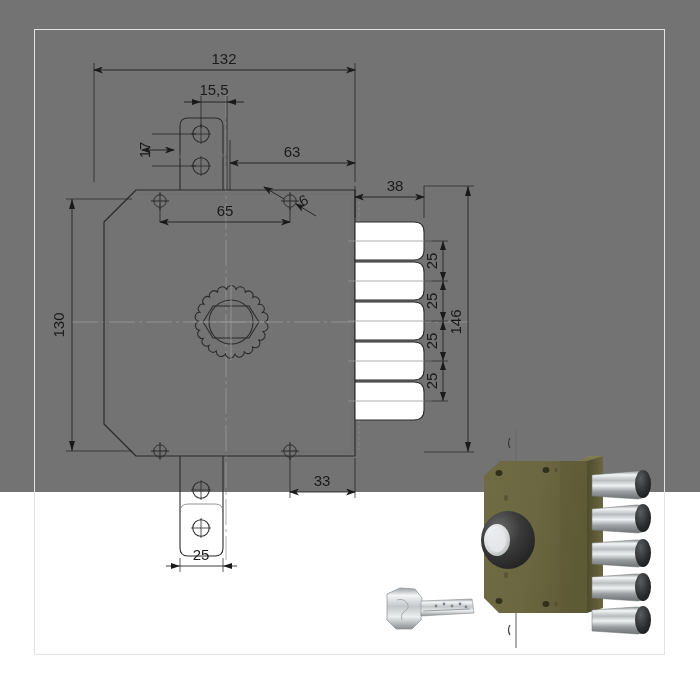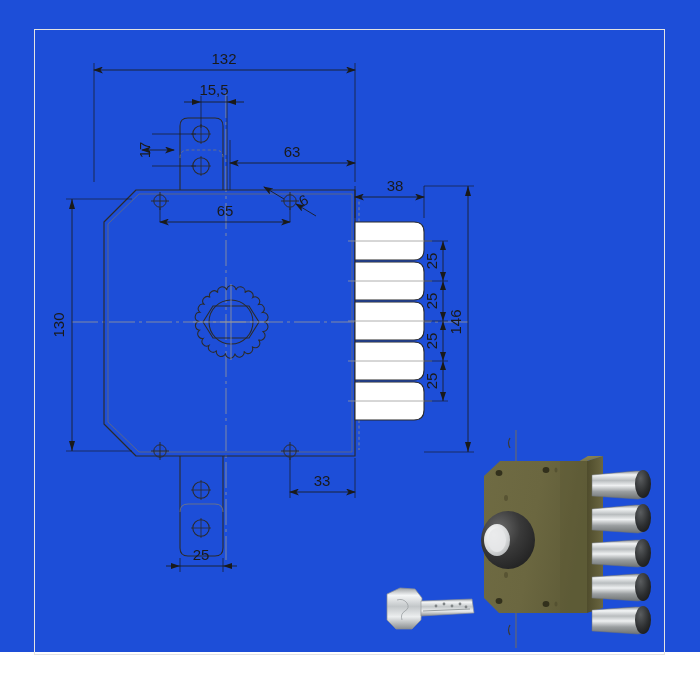--- a/index.html
+++ b/index.html
@@ -11,22 +11,22 @@
     width: 700px;
     height: 700px;
     font-family: "Liberation Sans", sans-serif;
     overflow: hidden;
     position: relative;
   }
   #page {
     position: absolute;
     left: 0; top: 0;
     width: 700px;
-    height: 652px;
-    background: #1d4ed8;
+    height: 492px;
+    background: #737373;
   }
   
   #frame {
     position: absolute;
     left: 34px;
     top: 29px;
     width: 631px;
     height: 626px;
     border: 1px solid #e3e3e3;
     box-sizing: border-box;

